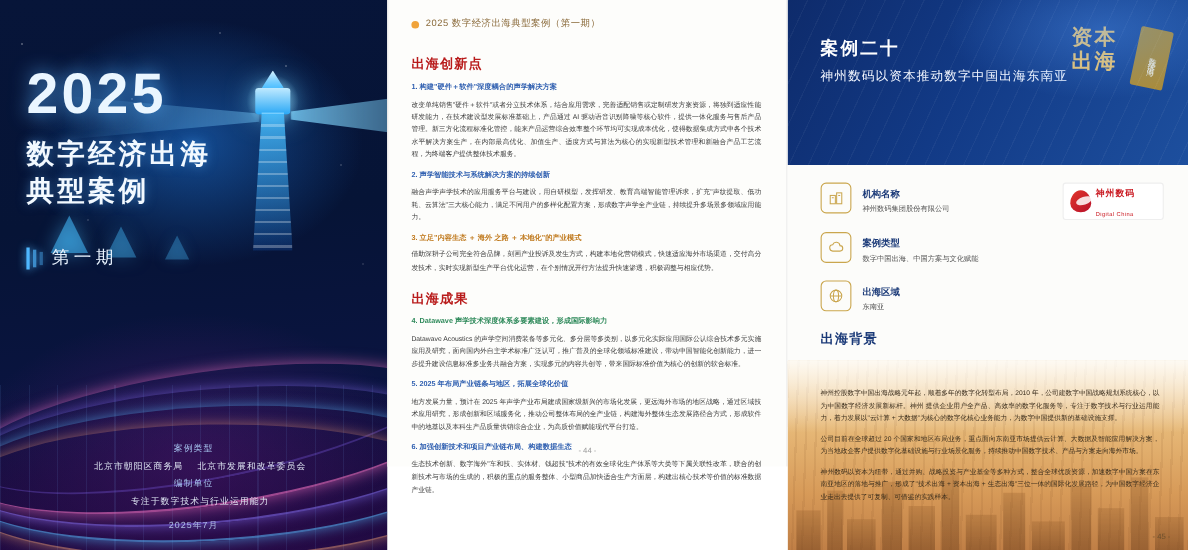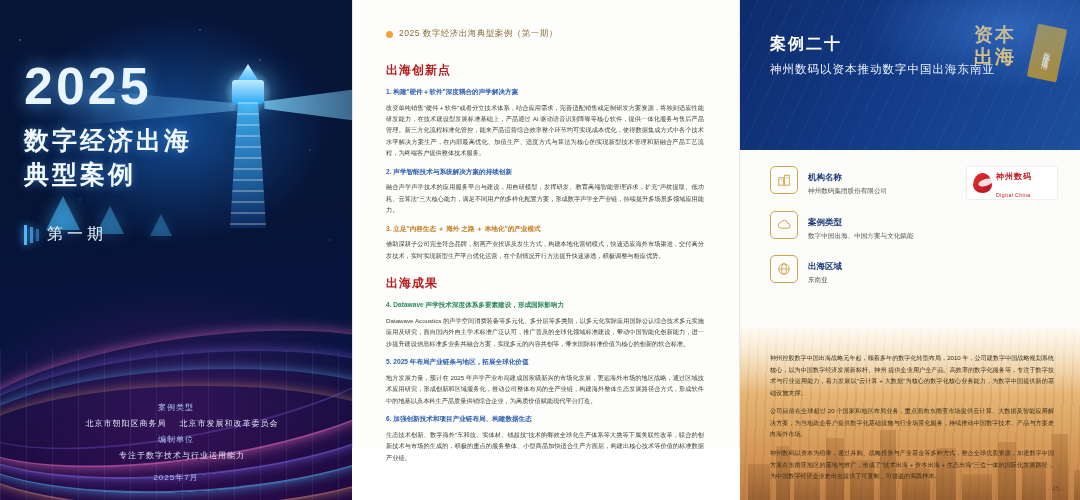--- a/index.html
+++ b/index.html
@@ -86,21 +86,21 @@
   .cv-badge .bars i:nth-child(2){opacity:.7;height:16px;margin-top:2px;}
   .cv-badge .bars i:nth-child(3){opacity:.45;height:12px;margin-top:4px;}
   .cv-badge span{font-size:16px;letter-spacing:4px;color:#eaf4ff;}
   .cv-foot{position:absolute;left:0;right:0;bottom:14px;text-align:center;z-index:6;
     color:rgba(225,238,255,.78);font-size:8px;line-height:2.0;letter-spacing:1px;}
   .cv-foot .lbl{color:rgba(180,215,255,.9);}
   .cv-foot .org{color:rgba(235,245,255,.92);padding-left:12px;}
   .cv-date{margin-top:6px;font-size:8px;color:rgba(200,225,255,.8);letter-spacing:1px;}
 
   
-  .mid{position:relative;width:364px;flex:0 0 364px;height:424px;background:#fdfdfb;padding:12px;}
+  .mid{position:relative;width:364px;flex:0 0 364px;height:424px;background:#fdfdfb;padding:0;}
   .mid-head{display:flex;align-items:center;gap:6px;padding:16px 22px 0 22px;}
   .mid-head .dot{width:7px;height:7px;border-radius:50%;background:#f0a33a;}
   .mid-head .txt{font-size:8.5px;color:#8a6a3a;letter-spacing:.5px;}
   .mid-body{padding:12px 24px 0 22px;}
   .sec-title{color:#b91c1c;font-size:12px;font-weight:bold;letter-spacing:1px;margin:10px 0 6px;}
   .sec-title.mt{margin-top:14px;}
   .para{font-size:6.2px;line-height:1.85;color:#3b3b3b;text-align:justify;margin:0 0 7px;}
   .lead-line{font-size:6.6px;font-weight:bold;color:#2f5fb0;margin:8px 0 4px;line-height:1.6;}
   .lead-line.green{color:#2f8a5b;}
   .lead-line.gold{color:#c07a1e;}
@@ -305,20 +305,21 @@
               <ellipse cx="12" cy="12" rx="4" ry="9"></ellipse>
               <line x1="3" y1="12" x2="21" y2="12"></line>
           </svg>
         </span>
         <span>
           <span class="info-k">出海区域</span>
           <div class="info-v">东南亚</div>
         </span>
       </div>
 
+      <div class="bg-title">出海背景</div>
     </div>
 
     <div class="rt-bottom">
       <div class="skyline">
         <i class="bld" style="left:8px;width:22px;height:36px"></i>
         <i class="bld" style="left:36px;width:14px;height:54px"></i>
         <i class="bld" style="left:54px;width:26px;height:28px"></i>
         <i class="bld" style="left:86px;width:18px;height:62px"></i>
         <i class="bld" style="left:110px;width:24px;height:40px"></i>
         <i class="bld" style="left:140px;width:16px;height:70px"></i>

